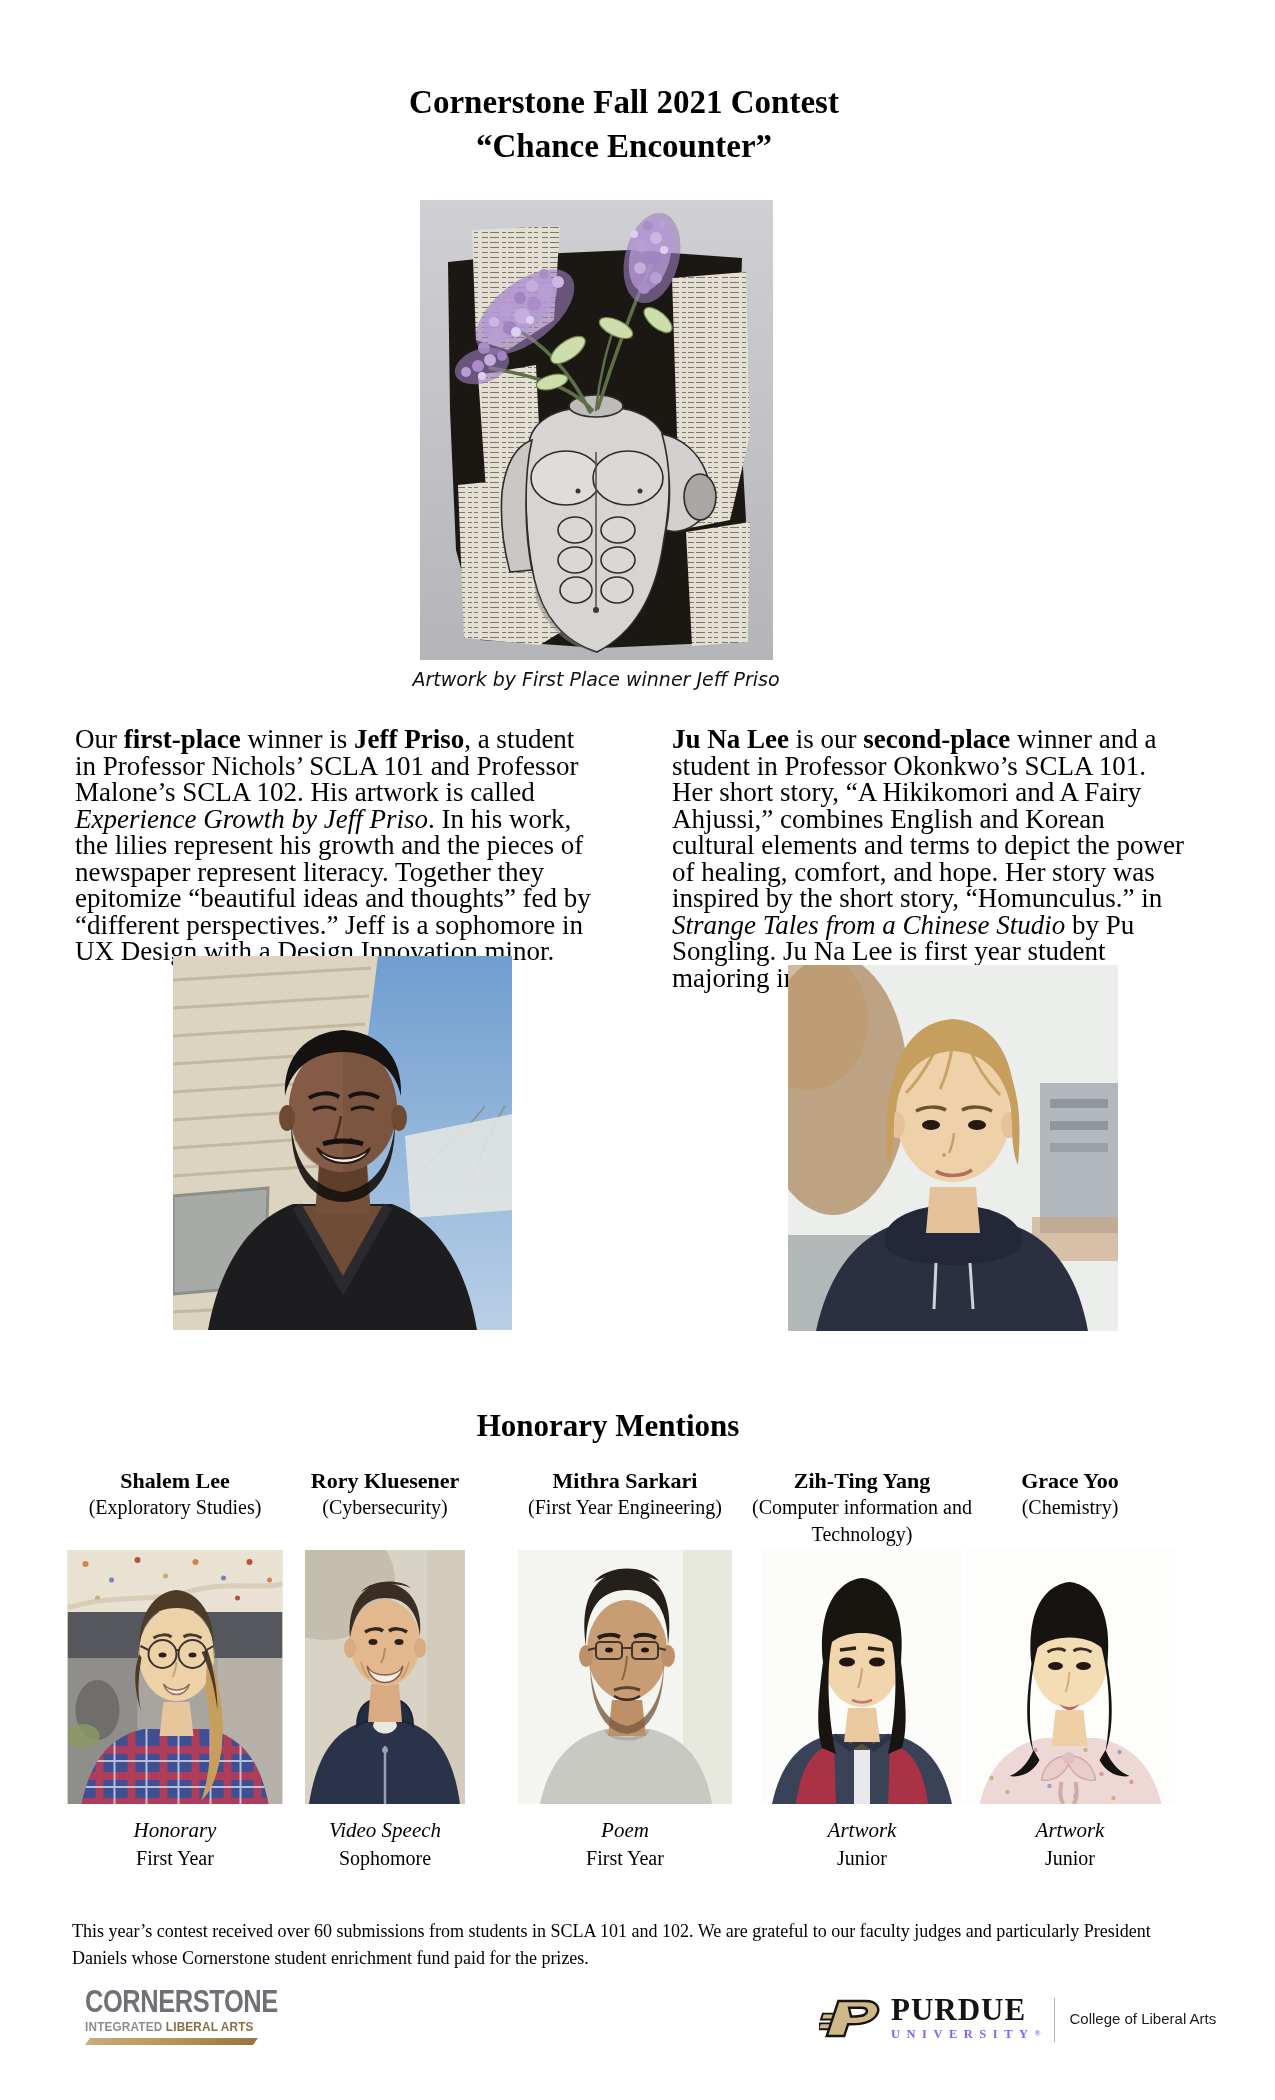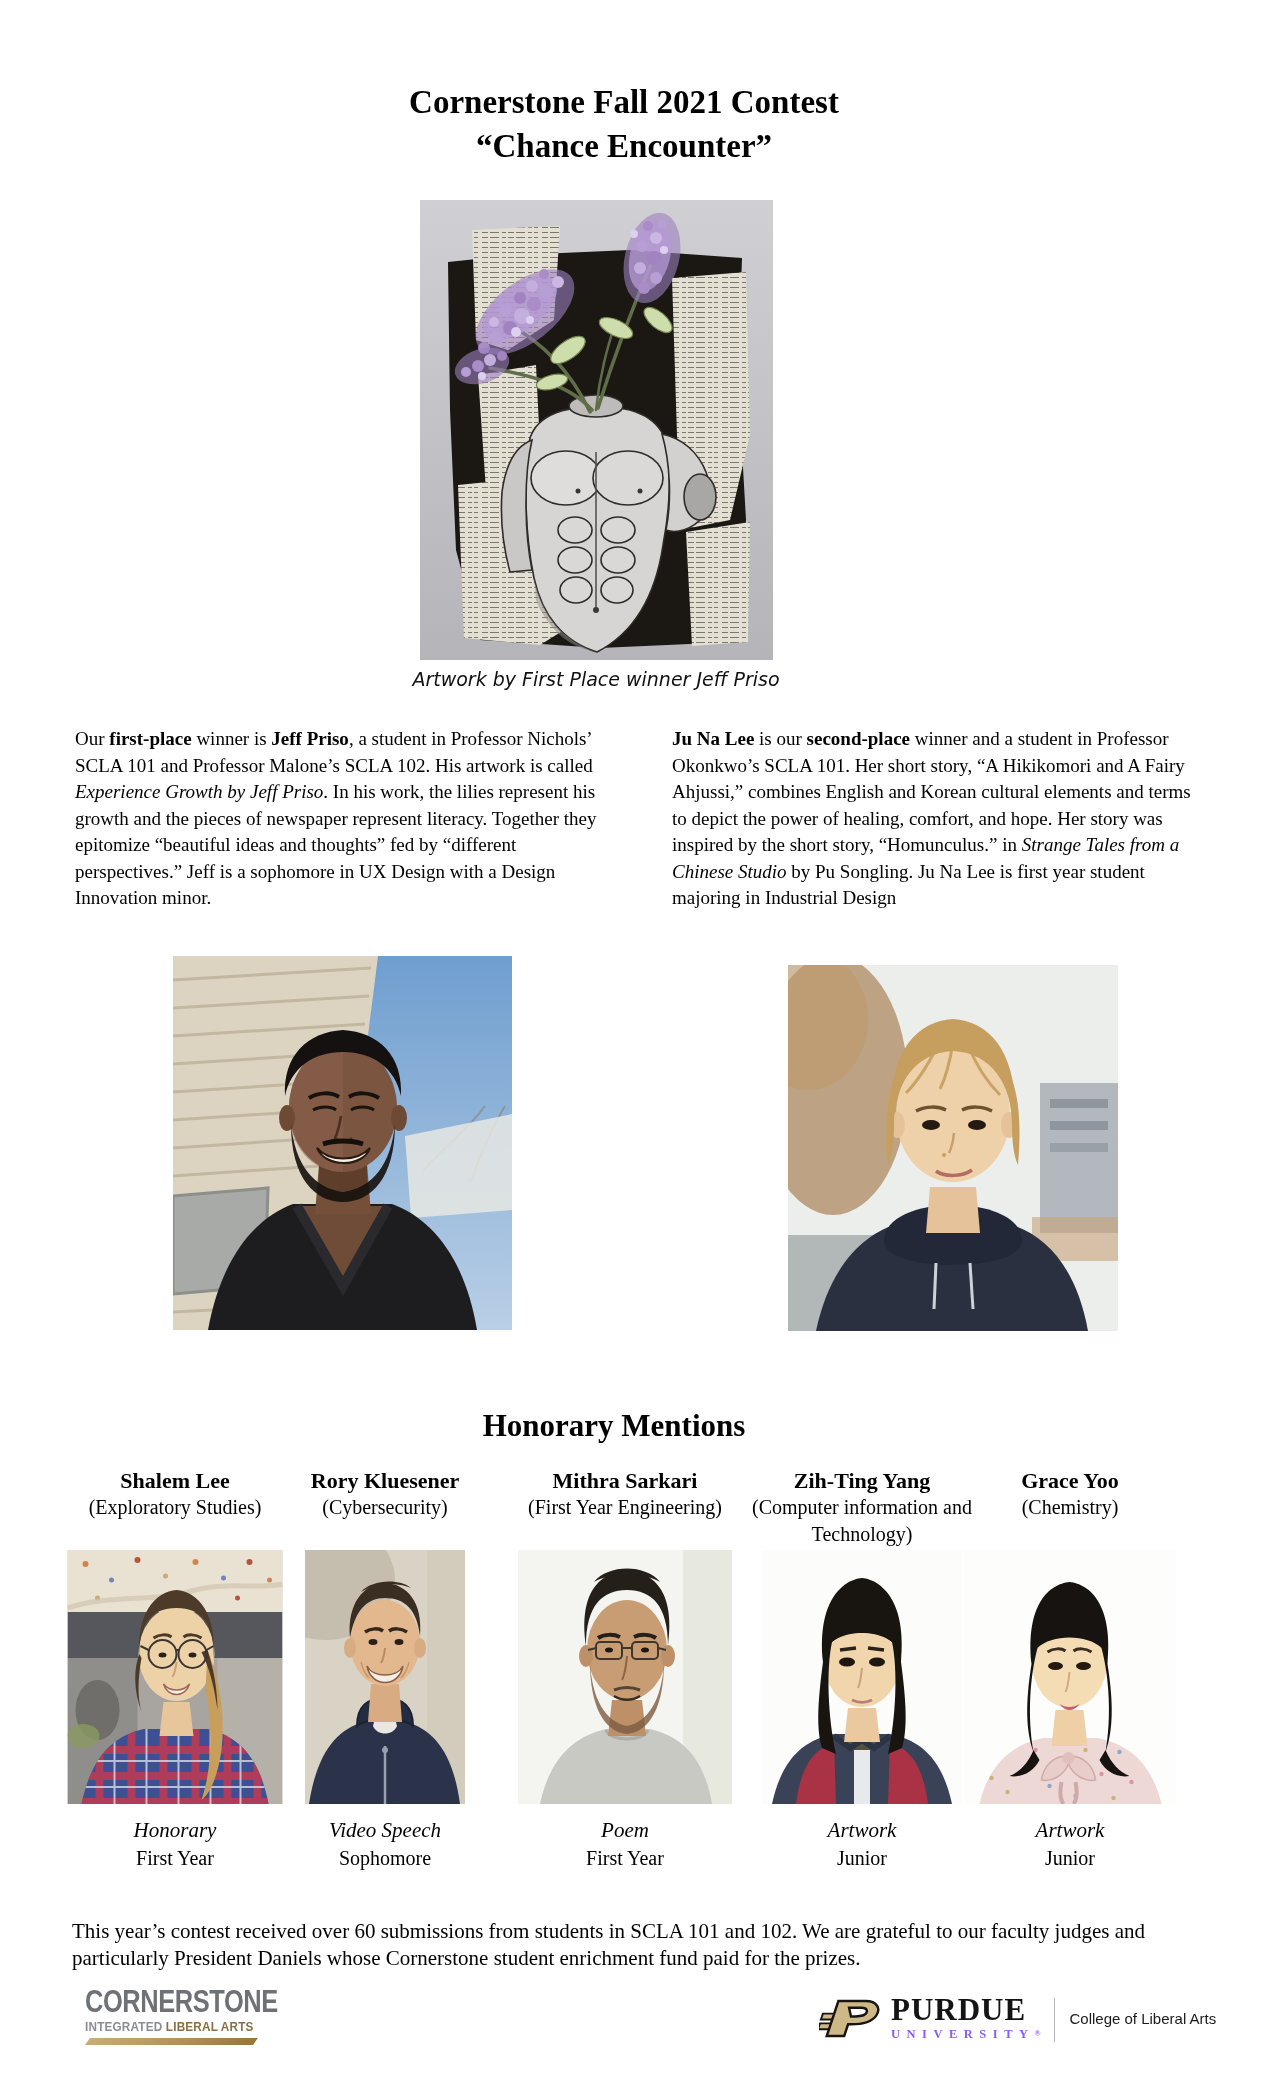--- a/index.html
+++ b/index.html
@@ -7,45 +7,45 @@
         font-family:"Liberation Serif",serif;color:#000;}
   .b{font-weight:bold;}
   .i{font-style:italic;}
 
   .title{position:absolute;top:80px;left:0;width:1200px;text-align:center;
          font-size:33px;font-weight:bold;line-height:44px;padding-left:24px;}
   .artwork{position:absolute;left:420px;top:200px;width:353px;height:460px;margin:0;}
   .caption{position:absolute;top:668px;left:296px;width:600px;text-align:center;
            font-family:"DejaVu Sans",sans-serif;font-style:italic;font-size:19px;color:#111;}
 
-  .col{position:absolute;top:726px;font-size:19px;line-height:26.5px;margin:0;text-align:left;}
+  .col{position:absolute;top:726px;font-size:27px;line-height:26.5px;margin:0;text-align:left;}
   .col-left{left:75px;width:524px;}
   .col-right{left:672px;width:520px;}
 
   .photo{position:absolute;}
   .photo-jeff{left:173px;top:956px;width:339px;height:374px;}
   .photo-juna{left:788px;top:965px;width:330px;height:366px;}
 
-  .hm-heading{position:absolute;top:1408px;left:14px;width:1200px;margin:0;text-align:center;
+  .hm-heading{position:absolute;top:1408px;left:8px;width:1200px;margin:0;text-align:center;
               font-size:31px;font-weight:bold;}
 
   .hm-col{position:absolute;top:1467px;height:430px;text-align:center;}
   .hm-col .hm-name{font-size:22px;font-weight:bold;line-height:27px;}
   .hm-col .hm-major{font-size:20px;line-height:27px;}
   .hm-photo{position:absolute;top:83px;left:50%;transform:translateX(-50%);}
   .hm-cat{position:absolute;top:350px;width:100%;font-style:italic;font-size:21px;line-height:27px;}
   .hm-year{position:absolute;top:378px;width:100%;font-size:20px;line-height:27px;}
   .hm-c0{left:50px;width:250px;}
   .hm-c1{left:275px;width:220px;}
   .hm-c2{left:500px;width:250px;}
   .hm-c3{left:737px;width:250px;}
   .hm-c4{left:950px;width:240px;}
 
   .footer-note{position:absolute;left:72px;top:1918px;width:1120px;margin:0;
-               font-size:21px;line-height:27px;}
+               font-size:18px;line-height:27px;}
 
   
   .cs-logo{position:absolute;left:85px;top:1986px;width:200px;font-family:"Liberation Sans",sans-serif;}
   .cs-word{font-size:31px;font-weight:bold;color:#6E7176;letter-spacing:-0.5px;
            transform:scaleX(0.82);transform-origin:left;line-height:31px;}
   .cs-tag{margin-top:3px;font-size:12.5px;font-weight:bold;letter-spacing:0.2px;
           transform:scaleX(0.94);transform-origin:left;white-space:nowrap;}
   .cs-tag .g{color:#8A8D92;}
   .cs-tag .au{color:#8B6F42;}
   .cs-bar{margin-top:4px;width:168px;height:7px;

